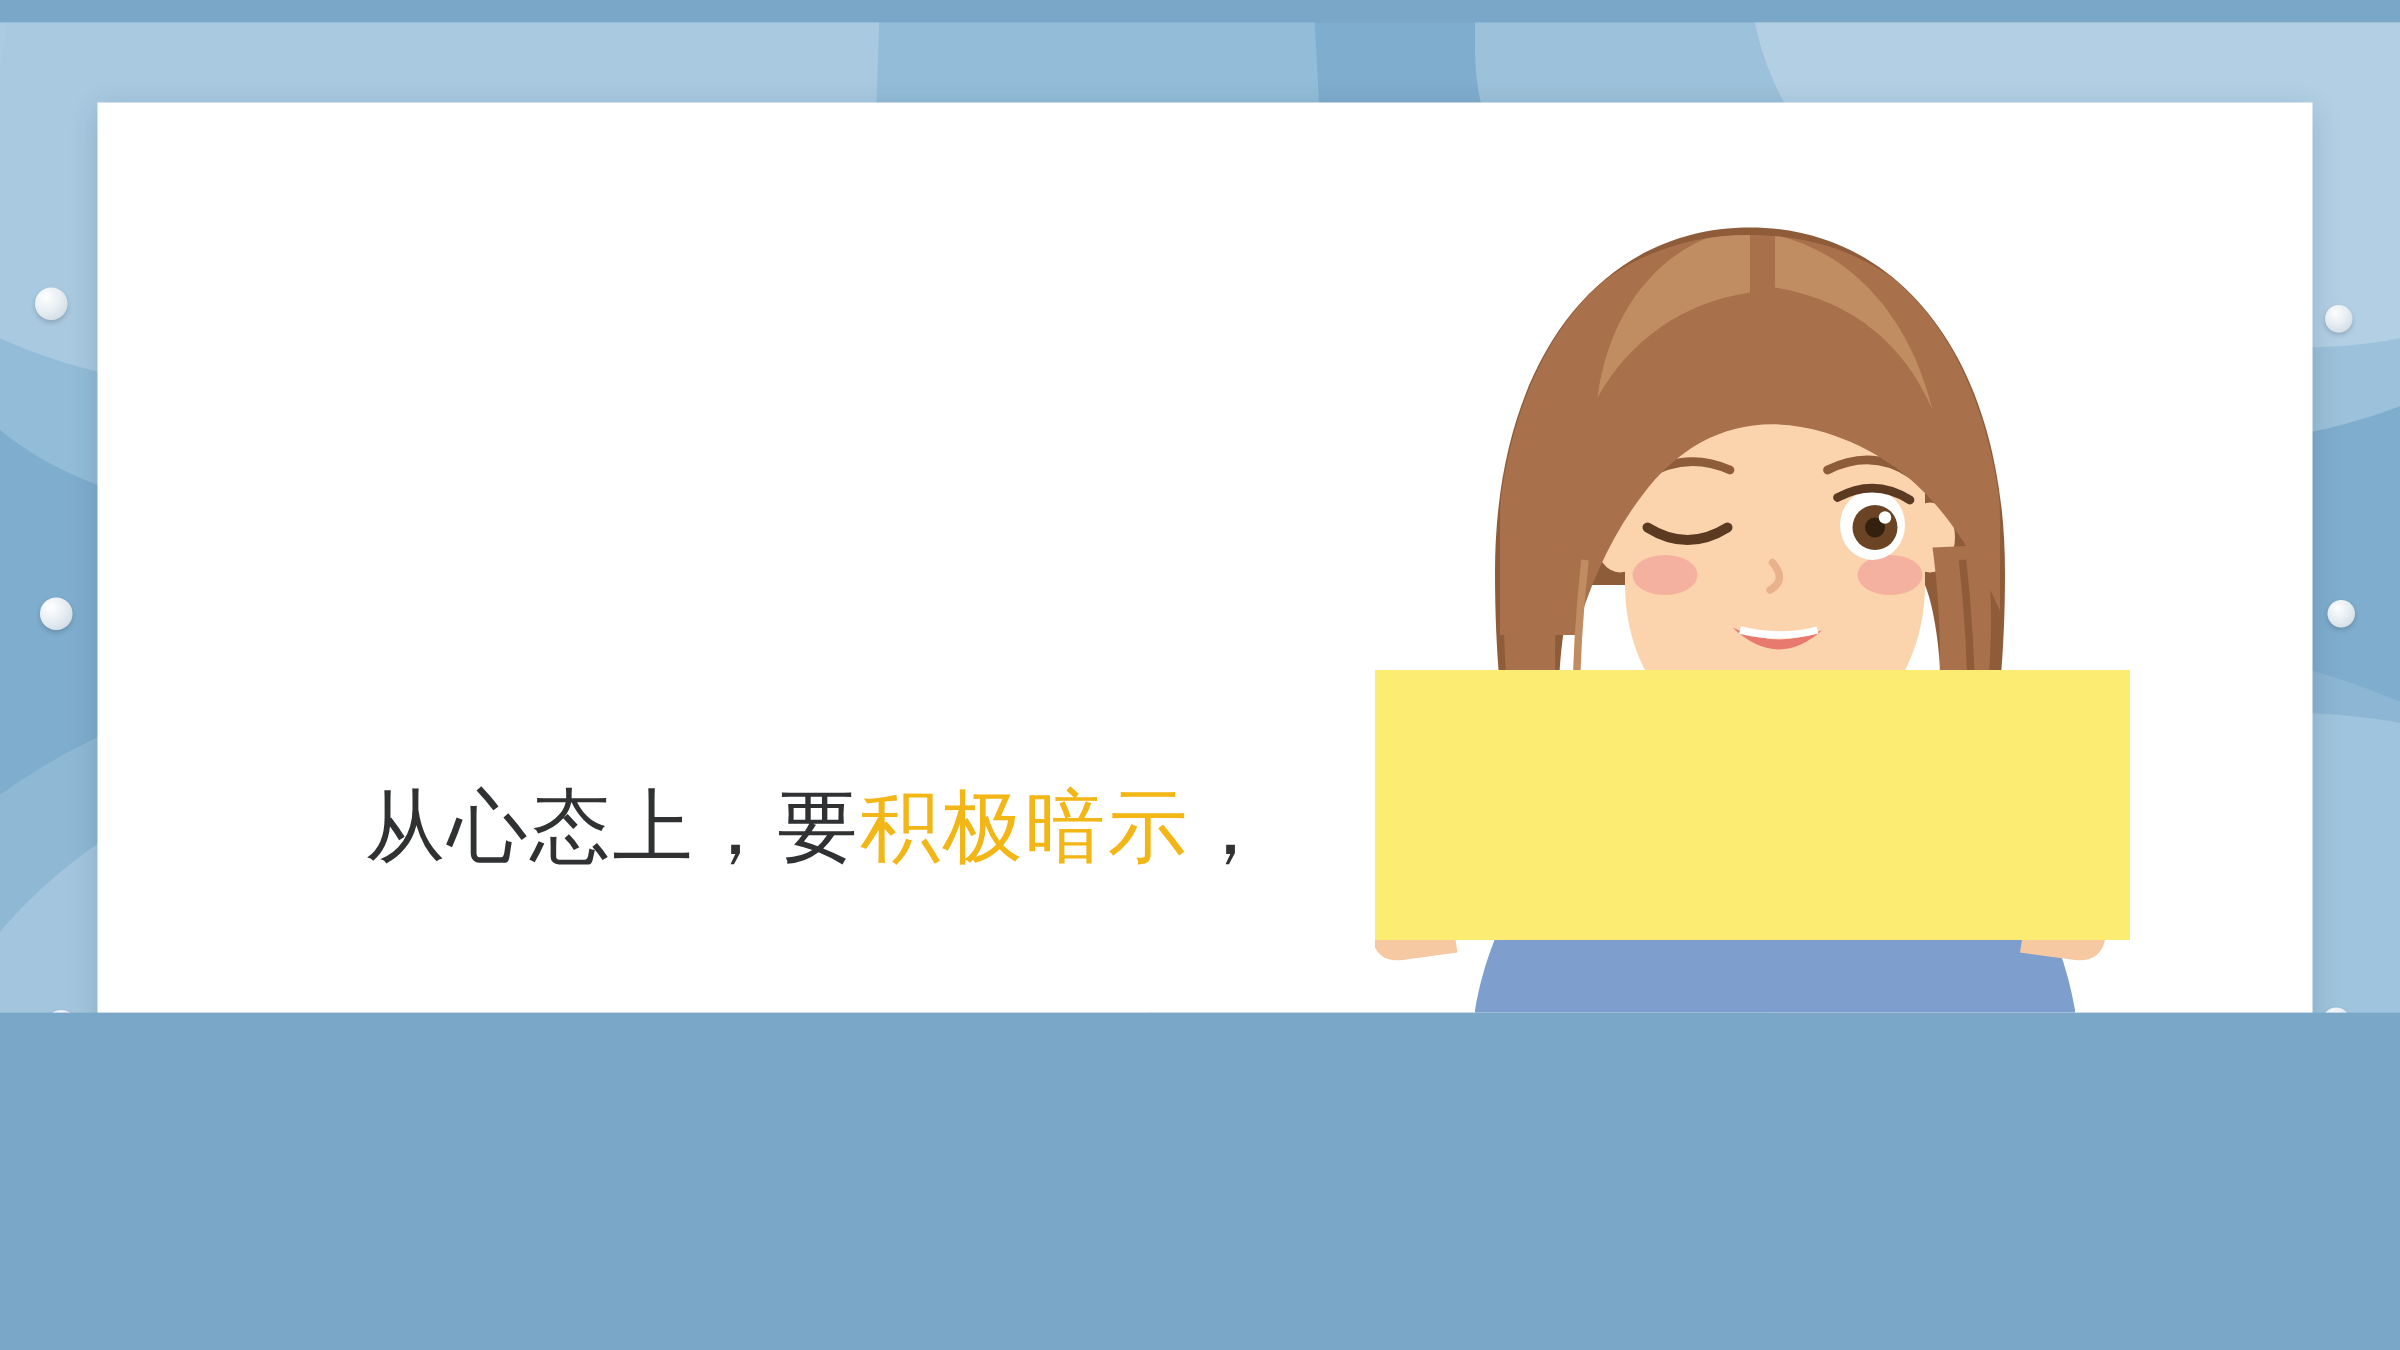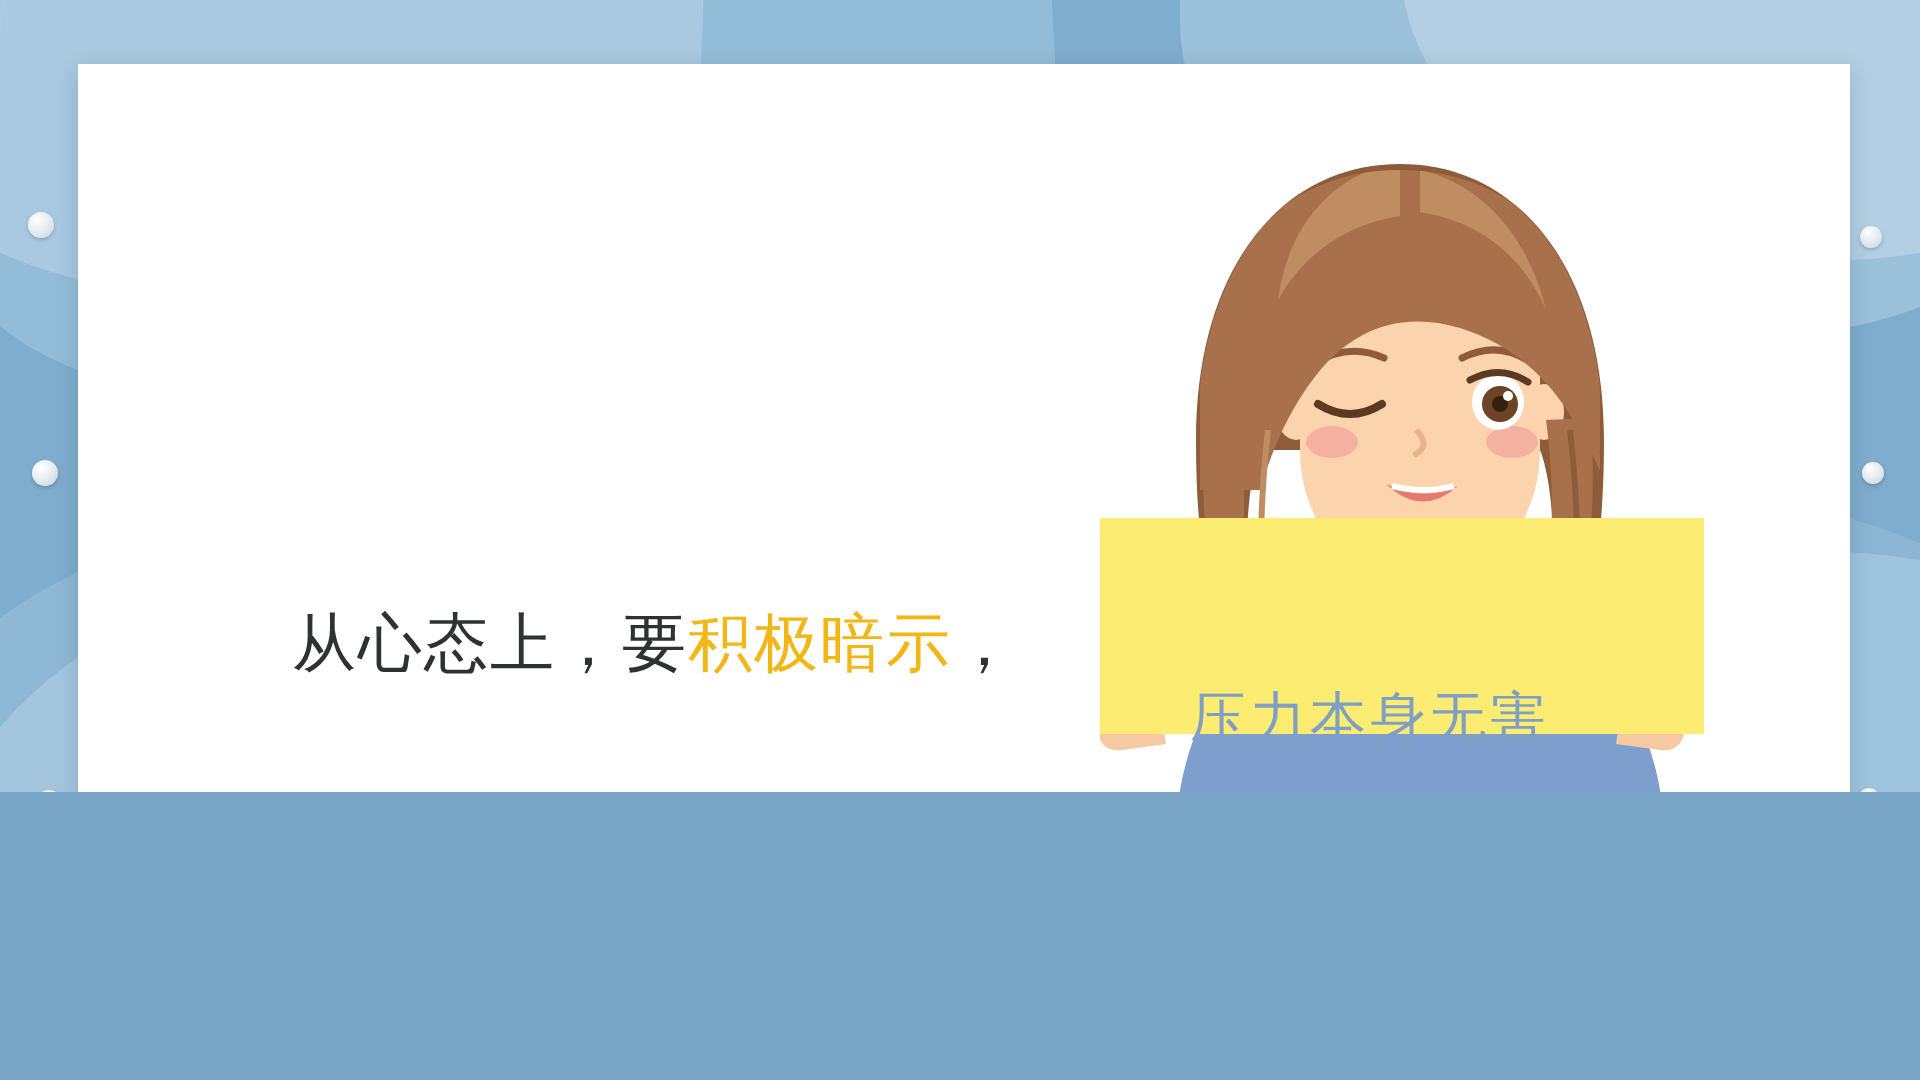--- a/index.html
+++ b/index.html
@@ -2,21 +2,21 @@
 <html><head>
 <meta charset="utf-8">
 <title>Slide</title>
 <style>
   html,body{margin:0;padding:0;}
   body{
     width:1920px;height:1080px;overflow:hidden;
     font-family:"Liberation Serif","DejaVu Serif",serif;
     background:#7aa7c7;
   }
-  .slide{position:relative;width:1920px;height:792px;overflow:hidden;}
+  .slide{position:relative;width:1920px;height:792px;overflow:hidden;margin-top:18px;}
 
   
   .bg-base{position:absolute;inset:0;background:#7fadcd;}
   .wave{position:absolute;}
   .wave-a{
     left:-40px;top:-60px;width:1100px;height:460px;
     background:#93bcd8;
     border-radius:0 0 70% 40%;
     transform:rotate(-3deg);
   }
@@ -210,15 +210,14 @@
         <path d="M568 556 q20 8 16 28 q-4 18 -24 16 l-44 -6 l6 -38 Z" fill="#f7c9a2"></path>
         <ellipse cx="586" cy="446" rx="12" ry="14" fill="#ef7b74"></ellipse>
         <ellipse cx="588" cy="488" rx="12" ry="14" fill="#ef7b74"></ellipse>
         <ellipse cx="586" cy="530" rx="12" ry="14" fill="#ef7b74"></ellipse>
       </g>
 
       <rect x="-32" y="368" width="636" height="216" fill="#fdec72"></rect>
     </svg>
   </div>
 
-  <div class="sign-text">压力本身无害</div>
 
 </div>
 
 </body></html>

